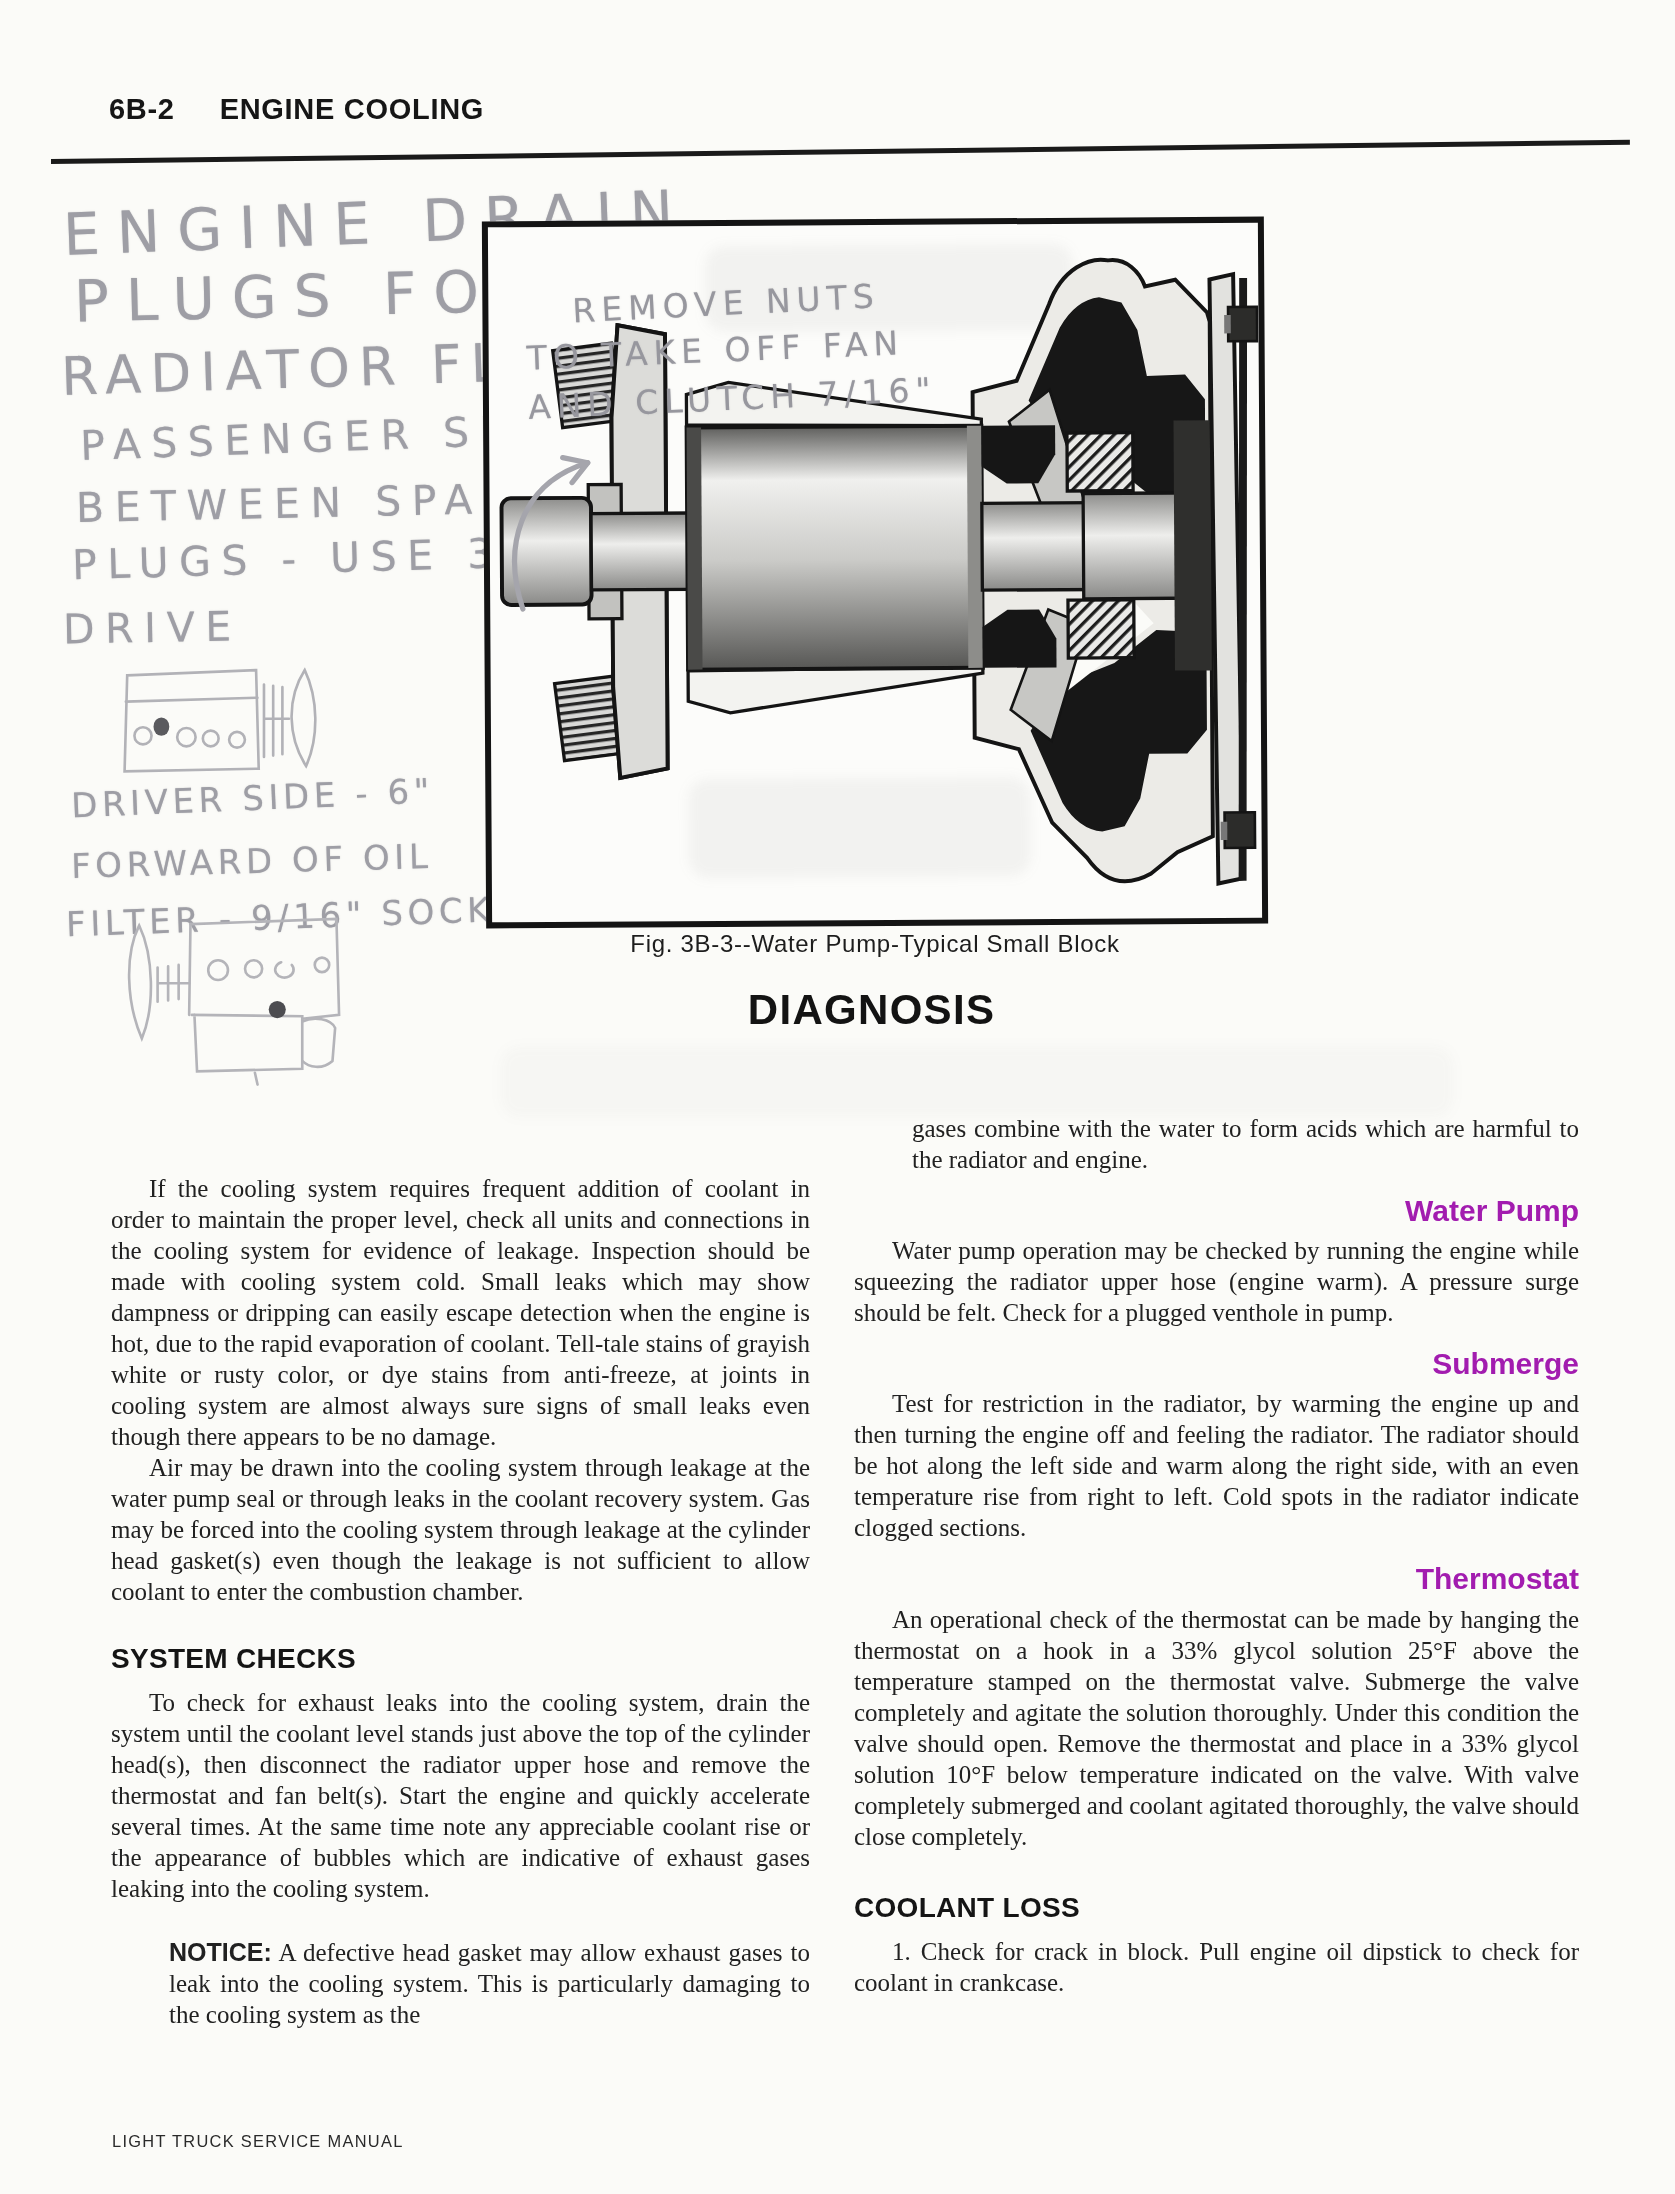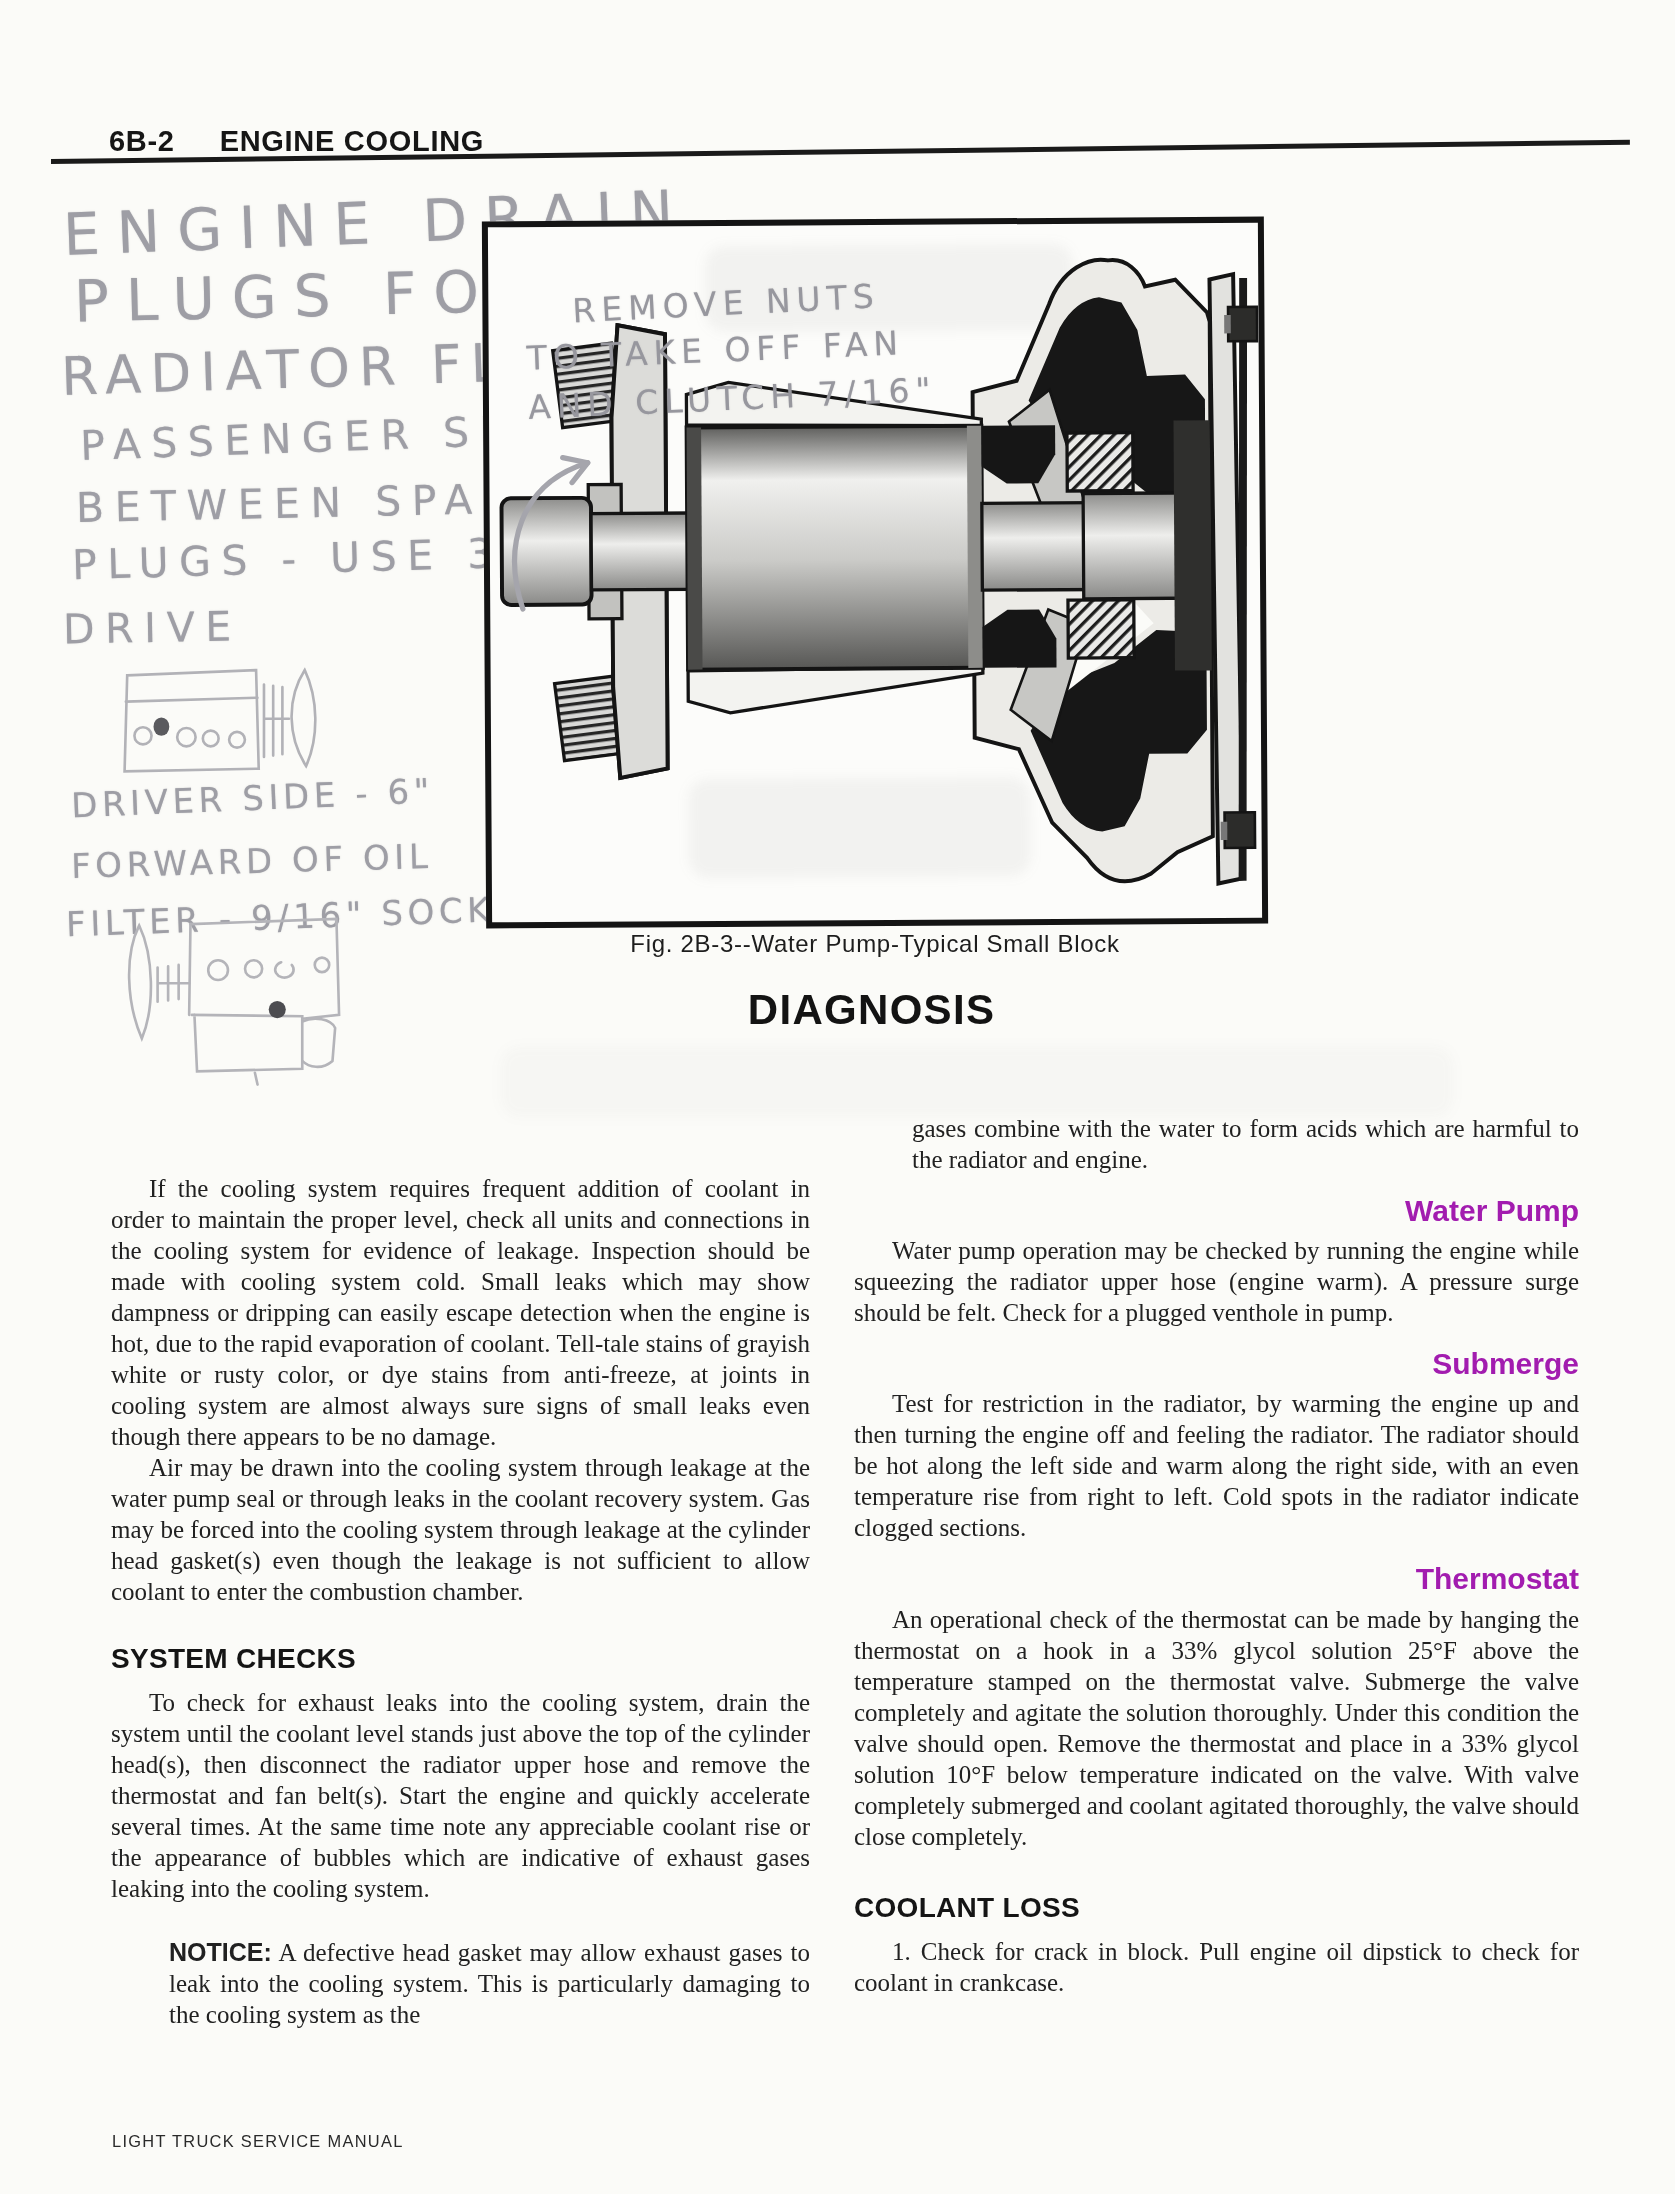--- a/index.html
+++ b/index.html
@@ -1,20 +1,20 @@
 <!DOCTYPE html>
 <html style="font-size:10.5px"><head>
 <meta charset="utf-8">
 <style>
   html,body{margin:0;padding:0;background:#888;}
   #page{position:relative;width:1676px;height:2194px;background:#fbfbf8;overflow:hidden;
         font-family:"Liberation Serif",serif;color:#1f1f1f;}
   
   .hdr{position:absolute;left:109px;top:93px;font-family:"Liberation Sans",sans-serif;
-       font-weight:bold;font-size:29px;letter-spacing:0.7px;color:#161616;margin-top:32px;}
+       font-weight:bold;font-size:29px;letter-spacing:0.7px;color:#161616;}
   .hdr .num{margin-right:45px;}
   .rule{position:absolute;left:51px;top:159px;width:1579px;height:4.6px;background:#1a1a1a;
         transform:rotate(-0.7deg);transform-origin:left center;}
   
   .hand{position:absolute;font-family:"DejaVu Sans",sans-serif;color:#9e9ea5;white-space:nowrap;
         text-shadow:0 0 1.3px rgba(150,150,155,.55);font-weight:400;}
   .hand-lg{font-size:58px;letter-spacing:17px;}
   .hand-md{font-size:41px;letter-spacing:10.5px;}
   .hand-sm{font-size:34px;letter-spacing:4.6px;}
   .hand-fig{font-size:33px;letter-spacing:6px;color:#97979e;}
@@ -187,21 +187,21 @@
 
     <div class="hand hand-fig" style="left:84px;top:58px;transform:rotate(-2.5deg);">REMOVE NUTS</div>
     <div class="hand hand-fig" style="left:38px;top:105px;transform:rotate(-2.0deg);">TO TAKE OFF FAN</div>
     <div class="hand hand-fig" style="left:39px;top:153px;transform:rotate(-2.2deg);">AND CLUTCH 7/16"</div>
     <svg style="left:9.2px;top:216px;" width="138" height="178" viewBox="0 0 210 270">
       <path d="M36 252 C6 160, 30 62, 136 30" fill="none" stroke="#a5a5ac" stroke-width="8" stroke-linecap="round"></path>
       <path d="M136 30 L98 22 M136 30 L112 60" fill="none" stroke="#a5a5ac" stroke-width="8" stroke-linecap="round"></path>
     </svg>
   </div>
 
-  <div class="figcap">Fig. 2B-3--Water Pump-Typical Small Block</div>
+  <div class="figcap">Fig. 3B-3--Water Pump-Typical Small Block</div>
   <div class="diag">DIAGNOSIS</div>
 
   <div class="smudge" style="left:500px;top:1046px;width:954px;height:72px;opacity:.5;"></div>
 
   <div id="colL" class="col">
     <p class="indent">If the cooling system requires frequent addition of coolant in order to maintain the proper level, check all units and connections in the cooling system for evidence of leakage. Inspection should be made with cooling system cold. Small leaks which may show dampness or dripping can easily escape detection when the engine is hot, due to the rapid evaporation of coolant. Tell-tale stains of grayish white or rusty color, or dye stains from anti-freeze, at joints in cooling system are almost always sure signs of small leaks even though there appears to be no damage.</p>
     <p class="indent">Air may be drawn into the cooling system through leakage at the water pump seal or through leaks in the coolant recovery system. Gas may be forced into the cooling system through leakage at the cylinder head gasket(s) even though the leakage is not sufficient to allow coolant to enter the combustion chamber.</p>
     <h2>SYSTEM CHECKS</h2>
     <p class="indent">To check for exhaust leaks into the cooling system, drain the system until the coolant level stands just above the top of the cylinder head(s), then disconnect the radiator upper hose and remove the thermostat and fan belt(s). Start the engine and quickly accelerate several times. At the same time note any appreciable coolant rise or the appearance of bubbles which are indicative of exhaust gases leaking into the cooling system.</p>
     <p class="notice"><span class="nlabel">NOTICE:</span> <span>A defective head gasket may allow exhaust gases to leak into the cooling system. This is particularly damaging to the cooling system as the</span></p>

